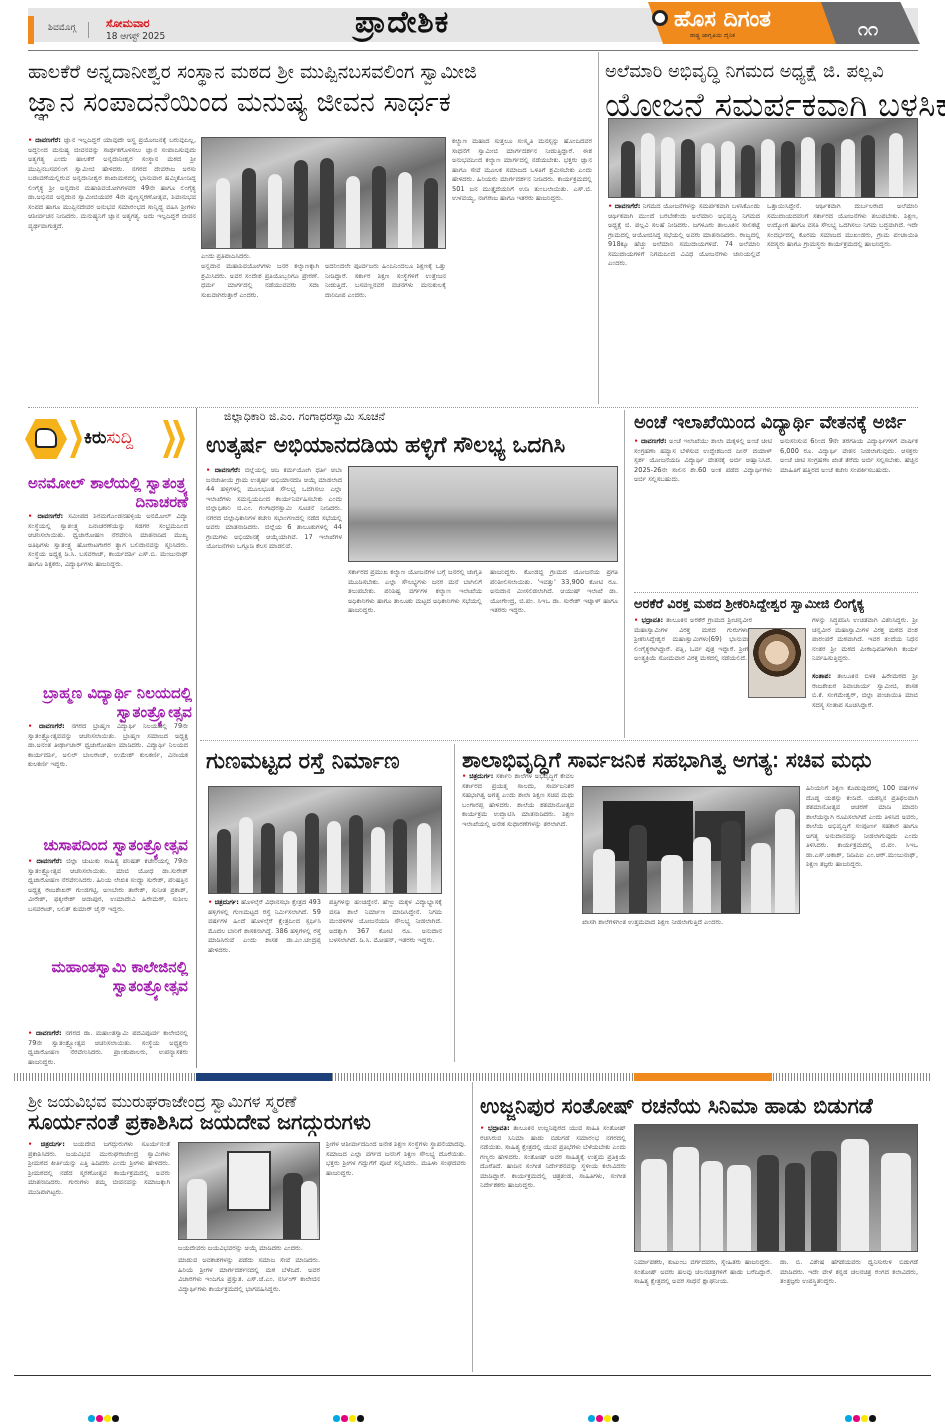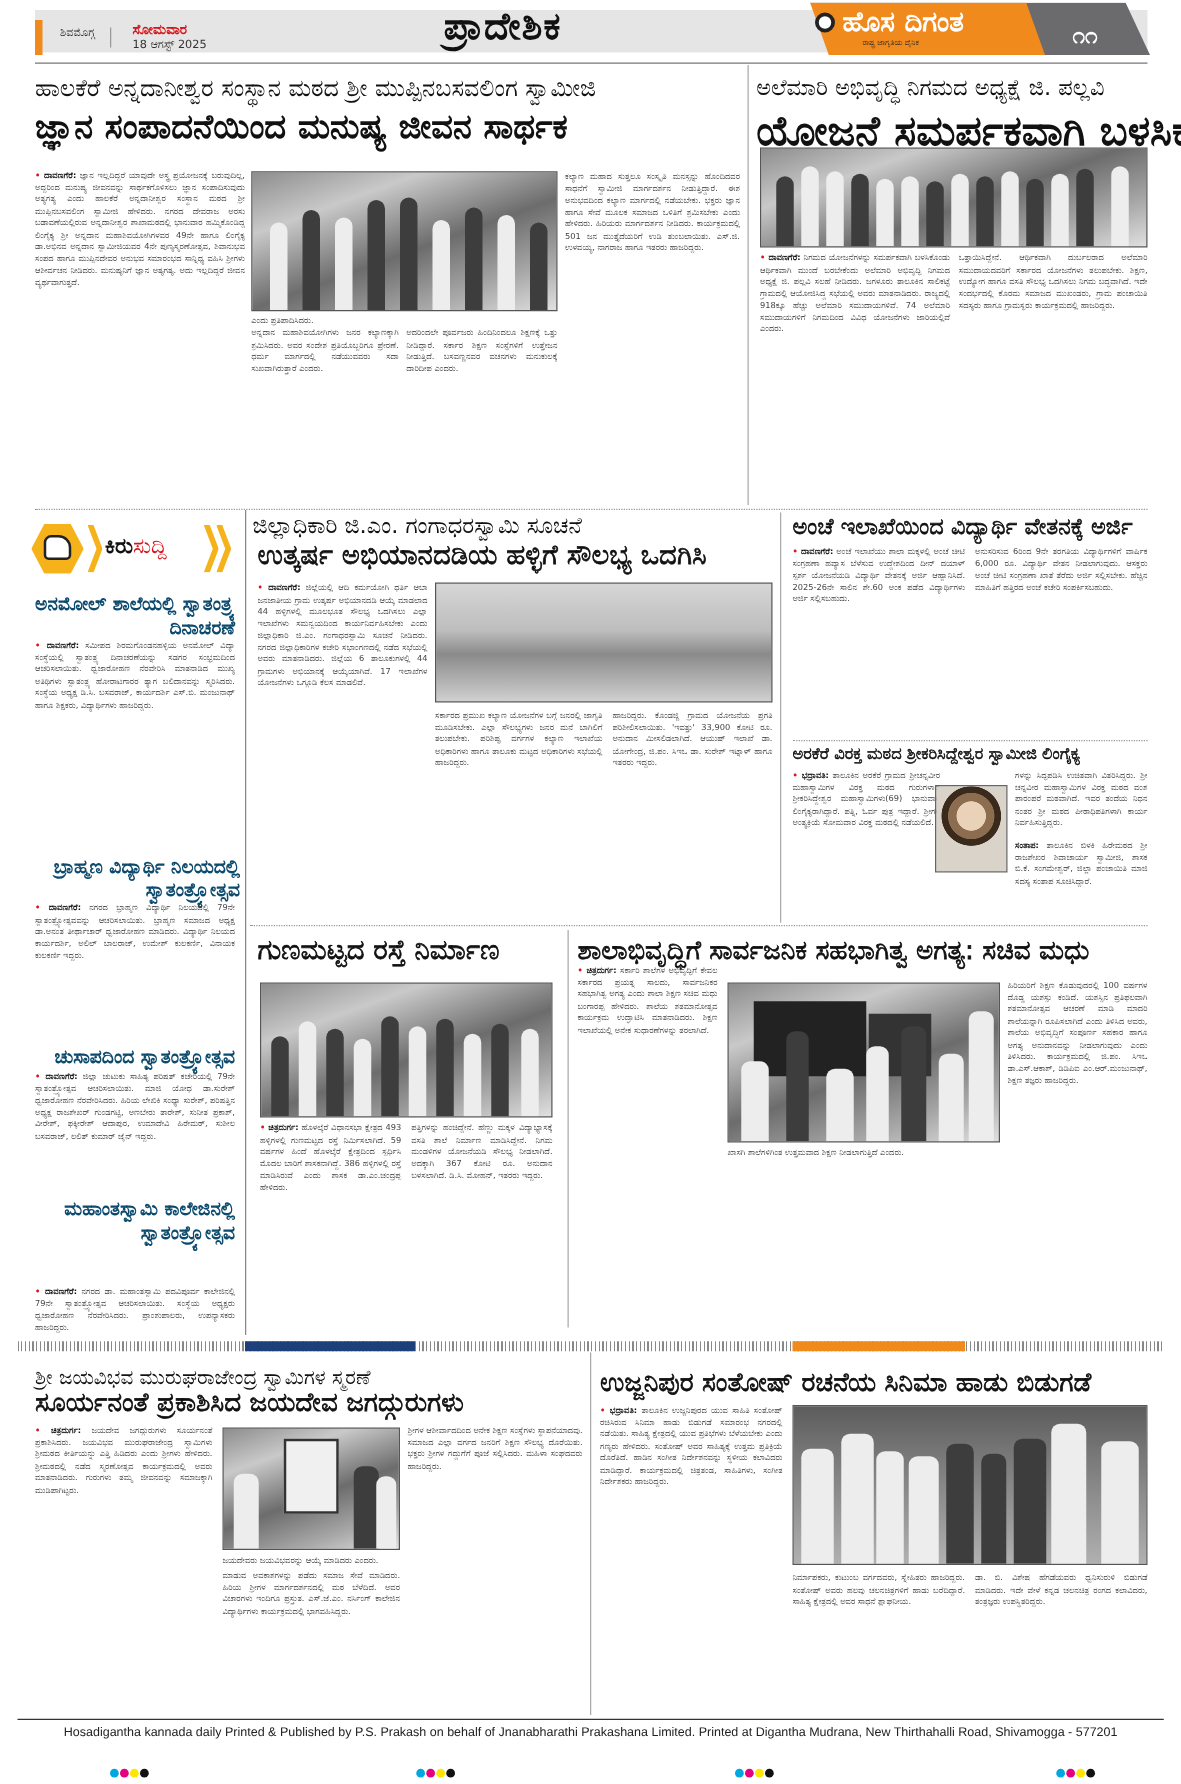--- a/index.html
+++ b/index.html
@@ -17,36 +17,36 @@
 .logo-or{position:absolute;left:648px;top:2px;width:188px;height:42px;background:#f08a1d;clip-path:polygon(0 0,92% 0,100% 100%,8% 100%)}
 .logo-text{position:absolute;left:662px;top:6px;font-size:22px;font-weight:bold;color:#fff}
 .logo-tag{position:absolute;left:690px;top:31px;font-size:6px;color:#222}
 .logo-icon{position:absolute;left:652px;top:10px;width:16px;height:16px;border-radius:50%;background:#fff;border:3px solid #222}
 .page-num{position:absolute;left:858px;top:18px;font-size:18px;color:#fff;font-weight:bold}
 .rule{position:absolute;height:1px;background:#777}
 .vrule{position:absolute;width:1px;background:#aaa}
 .dotted{position:absolute;height:0;border-top:1px dotted #999}
 
 .kicker{position:absolute;font-size:17px;color:#111;white-space:nowrap}
-.head{position:absolute;font-weight:bold;color:#111;white-space:nowrap}
+.head{position:absolute;font-weight:normal;color:#111;white-space:nowrap}
 
 .col{position:absolute;font-size:6.6px;line-height:9.5px;color:#444;text-align:justify;overflow:hidden}
 .col b.dl{color:#d7141a}
 .col b.place{color:#111}
 .photo{position:absolute;background:linear-gradient(160deg,#8d8d8d 0%,#c9c9c9 25%,#6c6c6c 55%,#a8a8a8 80%,#e0e0e0 100%);border:1px solid #555;overflow:hidden}
 .photo .fig{position:absolute;bottom:0;width:14px;border-radius:7px 7px 0 0;background:#3d3d3d}
 .photo .fig.l{background:#ededed}
 .caption{position:absolute;font-size:6.6px;color:#444;line-height:9px}
 
 .kiru-hex{position:absolute;left:25px;top:419px;width:42px;height:40px;background:#f6b21b;clip-path:polygon(25% 0,75% 0,100% 50%,75% 100%,25% 100%,0 50%)}
 .kiru-hand{position:absolute;left:35px;top:428px;width:22px;height:20px;border:2px solid #222;border-radius:6px 10px 4px 4px;background:#fff}
 .kiru-label{position:absolute;left:84px;top:427px;font-size:17px;font-weight:normal;color:#111}
 .kiru-label span{color:#d7141a}
 .kiru-chev{position:absolute;top:420px;width:12px;height:38px;background:#f6b21b;clip-path:polygon(0 0,40% 0,100% 50%,40% 100%,0 100%,60% 50%)}
-.brief-h{position:absolute;right:auto;font-size:15px;font-weight:bold;color:#0c4a6e;text-align:right;line-height:19px}
+.brief-h{position:absolute;right:auto;font-size:15px;font-weight:bold;color:#a21caf;text-align:right;line-height:19px}
 .bar{position:absolute;height:8px;background:repeating-linear-gradient(90deg,#888 0 1px,#fff 1px 3px)}
 .footer{position:absolute;left:0;top:1380px;width:945px;text-align:center;font-family:"Liberation Sans",sans-serif;font-size:10px;line-height:13px;color:#222}
 .reg{position:absolute;top:1415px;display:flex;gap:1px}
 .reg i{display:block;width:7px;height:7px;border-radius:50%}
 .portrait{position:absolute;background:radial-gradient(circle at 50% 35%,#e9d2b8 0 22%,#8c6d4f 23% 35%,#3a2a1c 36% 45%,#d9d3c9 46%);border:1px solid #666}
 </style>
 </head>
 <body>
 
 <div class="mast"></div>
@@ -117,21 +117,21 @@
 
 <div class="brief-h" style="left:28px;top:474px;width:160px">ಅನಮೋಲ್ ಶಾಲೆಯಲ್ಲಿ ಸ್ವಾತಂತ್ರ್ಯ ದಿನಾಚರಣೆ</div>
 <div class="col" style="left:28px;top:512px;width:160px;height:168px"><b class="dl">• </b><b class="place">ದಾವಣಗೆರೆ:</b> <span>ಸಮೀಪದ ಶಿರಮಗೊಂಡನಹಳ್ಳಿಯ ಅನಮೋಲ್ ವಿದ್ಯಾ ಸಂಸ್ಥೆಯಲ್ಲಿ ಸ್ವಾತಂತ್ರ್ಯ ದಿನಾಚರಣೆಯನ್ನು ಸಡಗರ ಸಂಭ್ರಮದಿಂದ ಆಚರಿಸಲಾಯಿತು. ಧ್ವಜಾರೋಹಣ ನೆರವೇರಿಸಿ ಮಾತನಾಡಿದ ಮುಖ್ಯ ಅತಿಥಿಗಳು ಸ್ವಾತಂತ್ರ್ಯ ಹೋರಾಟಗಾರರ ತ್ಯಾಗ ಬಲಿದಾನವನ್ನು ಸ್ಮರಿಸಿದರು. ಸಂಸ್ಥೆಯ ಅಧ್ಯಕ್ಷ ಡಿ.ಸಿ. ಬಸವರಾಜ್, ಕಾರ್ಯದರ್ಶಿ ಎಸ್.ಬಿ. ಮಂಜುನಾಥ್ ಹಾಗೂ ಶಿಕ್ಷಕರು, ವಿದ್ಯಾರ್ಥಿಗಳು ಹಾಜರಿದ್ದರು.</span></div>
 <div class="brief-h" style="left:32px;top:684px;width:160px">ಬ್ರಾಹ್ಮಣ ವಿದ್ಯಾರ್ಥಿ ನಿಲಯದಲ್ಲಿ ಸ್ವಾತಂತ್ರ್ಯೋತ್ಸವ</div>
 <div class="col" style="left:28px;top:722px;width:160px;height:110px"><b class="dl">• </b><b class="place">ದಾವಣಗೆರೆ:</b> <span>ನಗರದ ಬ್ರಾಹ್ಮಣ ವಿದ್ಯಾರ್ಥಿ ನಿಲಯದಲ್ಲಿ 79ನೇ ಸ್ವಾತಂತ್ರ್ಯೋತ್ಸವವನ್ನು ಆಚರಿಸಲಾಯಿತು. ಬ್ರಾಹ್ಮಣ ಸಮಾಜದ ಅಧ್ಯಕ್ಷ ಡಾ.ಅನಂತ ತೀರ್ಥಾಚಾರ್ ಧ್ವಜಾರೋಹಣ ಮಾಡಿದರು. ವಿದ್ಯಾರ್ಥಿ ನಿಲಯದ ಕಾರ್ಯದರ್ಶಿ, ಅಲಿಲ್ ಬಾಲರಾಜ್, ಉಮೇಶ್ ಕುಲಕರ್ಣಿ, ವಿನಾಯಕ ಕುಲಕರ್ಣಿ ಇದ್ದರು.</span></div>
 <div class="brief-h" style="left:28px;top:836px;width:160px">ಚುಸಾಪದಿಂದ ಸ್ವಾತಂತ್ರ್ಯೋತ್ಸವ</div>
 <div class="col" style="left:28px;top:857px;width:160px;height:100px"><b class="dl">• </b><b class="place">ದಾವಣಗೆರೆ:</b> <span>ಜಿಲ್ಲಾ ಚುಟುಕು ಸಾಹಿತ್ಯ ಪರಿಷತ್ ಕಚೇರಿಯಲ್ಲಿ 79ನೇ ಸ್ವಾತಂತ್ರ್ಯೋತ್ಸವ ಆಚರಿಸಲಾಯಿತು. ಮಾಜಿ ಯೋಧ ಡಾ.ಸುರೇಶ್ ಧ್ವಜಾರೋಹಣ ನೆರವೇರಿಸಿದರು. ಹಿರಿಯ ಲೇಖಿಕಿ ಸಂಧ್ಯಾ ಸುರೇಶ್, ಪರಿಷತ್ತಿನ ಅಧ್ಯಕ್ಷ ರಾಜಶೇಖರ್ ಗುಂಡಗಟ್ಟಿ, ಅಣಬೇರು ತಾರೇಶ್, ಸುನೀತ ಪ್ರಕಾಶ್, ವೀರೇಶ್, ಫಕ್ಕೀರೇಶ್ ಆದಾಪುರ, ಉಮಾದೇವಿ ಹಿರೇಮಠ್, ಸುಶೀಲ ಬಸವರಾಜ್, ಲಲಿತ್ ಕುಮಾರ್ ಜೈನ್ ಇದ್ದರು.</span></div>
 <div class="brief-h" style="left:28px;top:958px;width:160px">ಮಹಾಂತಸ್ವಾಮಿ ಕಾಲೇಜಿನಲ್ಲಿ ಸ್ವಾತಂತ್ರ್ಯೋತ್ಸವ</div>
 <div class="col" style="left:28px;top:1029px;width:160px;height:62px"><b class="dl">• </b><b class="place">ದಾವಣಗೆರೆ:</b> <span>ನಗರದ ಡಾ. ಮಹಾಂತಸ್ವಾಮಿ ಪದವಿಪೂರ್ವ ಕಾಲೇಜಿನಲ್ಲಿ 79ನೇ ಸ್ವಾತಂತ್ರ್ಯೋತ್ಸವ ಆಚರಿಸಲಾಯಿತು. ಸಂಸ್ಥೆಯ ಅಧ್ಯಕ್ಷರು ಧ್ವಜಾರೋಹಣ ನೆರವೇರಿಸಿದರು. ಪ್ರಾಂಶುಪಾಲರು, ಉಪನ್ಯಾಸಕರು ಹಾಜರಿದ್ದರು.</span></div>
 
-<div class="kicker" style="left:202px;top:410px;font-size:18px">ಜಿಲ್ಲಾಧಿಕಾರಿ ಜಿ.ಎಂ. ಗಂಗಾಧರಸ್ವಾಮಿ ಸೂಚನೆ</div>
+<div class="kicker" style="left:224px;top:410px;font-size:11px">ಜಿಲ್ಲಾಧಿಕಾರಿ ಜಿ.ಎಂ. ಗಂಗಾಧರಸ್ವಾಮಿ ಸೂಚನೆ</div>
 <div class="head" style="left:206px;top:432px;font-size:22px;font-weight:normal;-webkit-text-stroke:0.6px #111">ಉತ್ಕರ್ಷ ಅಭಿಯಾನದಡಿಯ ಹಳ್ಳಿಗೆ ಸೌಲಭ್ಯ ಒದಗಿಸಿ</div>
 <div class="col" style="left:206px;top:466px;width:136px;height:270px"><b class="dl">• </b><b class="place">ದಾವಣಗೆರೆ:</b> <span>ಜಿಲ್ಲೆಯಲ್ಲಿ ಆದಿ ಕರ್ಮಯೋಗಿ ಧರ್ತಿ ಆಬಾ ಜನಜಾತೀಯ ಗ್ರಾಮ ಉತ್ಕರ್ಷ ಅಭಿಯಾನದಡಿ ಆಯ್ಕೆ ಮಾಡಲಾದ 44 ಹಳ್ಳಿಗಳಲ್ಲಿ ಮೂಲಭೂತ ಸೌಲಭ್ಯ ಒದಗಿಸಲು ಎಲ್ಲಾ ಇಲಾಖೆಗಳು ಸಮನ್ವಯದಿಂದ ಕಾರ್ಯನಿರ್ವಹಿಸಬೇಕು ಎಂದು ಜಿಲ್ಲಾಧಿಕಾರಿ ಜಿ.ಎಂ. ಗಂಗಾಧರಸ್ವಾಮಿ ಸೂಚನೆ ನೀಡಿದರು. ನಗರದ ಜಿಲ್ಲಾಧಿಕಾರಿಗಳ ಕಚೇರಿ ಸಭಾಂಗಣದಲ್ಲಿ ನಡೆದ ಸಭೆಯಲ್ಲಿ ಅವರು ಮಾತನಾಡಿದರು. ಜಿಲ್ಲೆಯ 6 ತಾಲೂಕುಗಳಲ್ಲಿ 44 ಗ್ರಾಮಗಳು ಅಭಿಯಾನಕ್ಕೆ ಆಯ್ಕೆಯಾಗಿವೆ. 17 ಇಲಾಖೆಗಳ ಯೋಜನೆಗಳು ಒಗ್ಗೂಡಿ ಕೆಲಸ ಮಾಡಲಿವೆ.</span></div>
 <div class="photo" style="left:348px;top:466px;width:270px;height:96px;background:linear-gradient(180deg,#d6d6d6 0,#bdbdbd 40%,#8a8a8a 60%,#d0d0d0 100%)"></div>
 <div class="col" style="left:348px;top:568px;width:134px;height:168px">ಸರ್ಕಾರದ ಪ್ರಮುಖ ಕಲ್ಯಾಣ ಯೋಜನೆಗಳ ಬಗ್ಗೆ ಜನರಲ್ಲಿ ಜಾಗೃತಿ ಮೂಡಿಸಬೇಕು. ಎಲ್ಲಾ ಸೌಲಭ್ಯಗಳು ಜನರ ಮನೆ ಬಾಗಿಲಿಗೆ ತಲುಪಬೇಕು. ಪರಿಶಿಷ್ಟ ವರ್ಗಗಳ ಕಲ್ಯಾಣ ಇಲಾಖೆಯ ಅಧಿಕಾರಿಗಳು ಹಾಗೂ ತಾಲೂಕು ಮಟ್ಟದ ಅಧಿಕಾರಿಗಳು ಸಭೆಯಲ್ಲಿ ಹಾಜರಿದ್ದರು.</div>
 <div class="col" style="left:490px;top:568px;width:128px;height:168px">ಹಾಜರಿದ್ದರು. ಕೊಂಡಜ್ಜಿ ಗ್ರಾಮದ ಯೋಜನೆಯ ಪ್ರಗತಿ ಪರಿಶೀಲಿಸಲಾಯಿತು. 'ಇವತ್ತು' 33,900 ಕೋಟಿ ರೂ. ಅನುದಾನ ಮೀಸಲಿಡಲಾಗಿದೆ. ಆಯುಷ್ ಇಲಾಖೆ ಡಾ. ಯೋಗೇಂದ್ರ, ಜಿ.ಪಂ. ಸಿಇಒ ಡಾ. ಸುರೇಶ್ ಇಟ್ನಾಳ್ ಹಾಗೂ ಇತರರು ಇದ್ದರು.</div>
 
 <div class="vrule" style="left:624px;top:410px;height:328px"></div>
 
 <div class="head" style="left:634px;top:411px;font-size:18px;font-weight:normal;-webkit-text-stroke:0.5px #111">ಅಂಚೆ ಇಲಾಖೆಯಿಂದ ವಿದ್ಯಾರ್ಥಿ ವೇತನಕ್ಕೆ ಅರ್ಜಿ</div>
 <div class="col" style="left:634px;top:437px;width:138px;height:148px"><b class="dl">• </b><b class="place">ದಾವಣಗೆರೆ:</b> <span>ಅಂಚೆ ಇಲಾಖೆಯು ಶಾಲಾ ಮಕ್ಕಳಲ್ಲಿ ಅಂಚೆ ಚೀಟಿ ಸಂಗ್ರಹಣಾ ಹವ್ಯಾಸ ಬೆಳೆಸುವ ಉದ್ದೇಶದಿಂದ ದೀನ್ ದಯಾಳ್ ಸ್ಪರ್ಶ ಯೋಜನೆಯಡಿ ವಿದ್ಯಾರ್ಥಿ ವೇತನಕ್ಕೆ ಅರ್ಜಿ ಆಹ್ವಾನಿಸಿದೆ. 2025-26ನೇ ಸಾಲಿನ ಶೇ.60 ಅಂಕ ಪಡೆದ ವಿದ್ಯಾರ್ಥಿಗಳು ಅರ್ಜಿ ಸಲ್ಲಿಸಬಹುದು.</span></div>
@@ -209,21 +209,20 @@
     <div class="fig" style="left:150px;height:88px;width:20px"></div>
     <div class="fig" style="left:176px;height:100px;width:26px"></div>
     <div class="fig l" style="left:206px;height:112px;width:28px"></div>
     <div class="fig l" style="left:246px;height:98px;width:30px"></div>
 </div>
 <div class="col" style="left:634px;top:1258px;width:138px;height:112px">ನಿರ್ಮಾಪಕರು, ಕುಟುಂಬ ವರ್ಗದವರು, ಸ್ನೇಹಿತರು ಹಾಜರಿದ್ದರು. ಸಂತೋಷ್ ಅವರು ಹಲವು ಚಲನಚಿತ್ರಗಳಿಗೆ ಹಾಡು ಬರೆದಿದ್ದಾರೆ. ಸಾಹಿತ್ಯ ಕ್ಷೇತ್ರದಲ್ಲಿ ಅವರ ಸಾಧನೆ ಶ್ಲಾಘನೀಯ.</div>
 <div class="col" style="left:780px;top:1258px;width:138px;height:112px">ಡಾ. ಬಿ. ವಿಶೇಷ ಹೆಗಡೆಯವರು ಧ್ವನಿಸುರುಳಿ ಬಿಡುಗಡೆ ಮಾಡಿದರು. ಇದೇ ವೇಳೆ ಕನ್ನಡ ಚಲನಚಿತ್ರ ರಂಗದ ಕಲಾವಿದರು, ತಂತ್ರಜ್ಞರು ಉಪಸ್ಥಿತರಿದ್ದರು.</div>
 
 <div class="rule" style="left:14px;top:1375px;width:917px;background:#333"></div>
 <div class="footer">
-  <div>Hosadigantha kannada daily Printed &amp; Published by P.S. Prakash on behalf of Jnanabharathi Prakashana Limited. Printed at Digantha Mudrana, New Thirthahalli Road, Shivamogga - 577201</div>
 </div>
 <div class="reg" style="left:88px">
     <i style="background:#00a7e1"></i>
     <i style="background:#e6007e"></i>
     <i style="background:#ffe600"></i>
     <i style="background:#111"></i>
   </div>
 <div class="reg" style="left:333px">
     <i style="background:#00a7e1"></i>
     <i style="background:#e6007e"></i>

